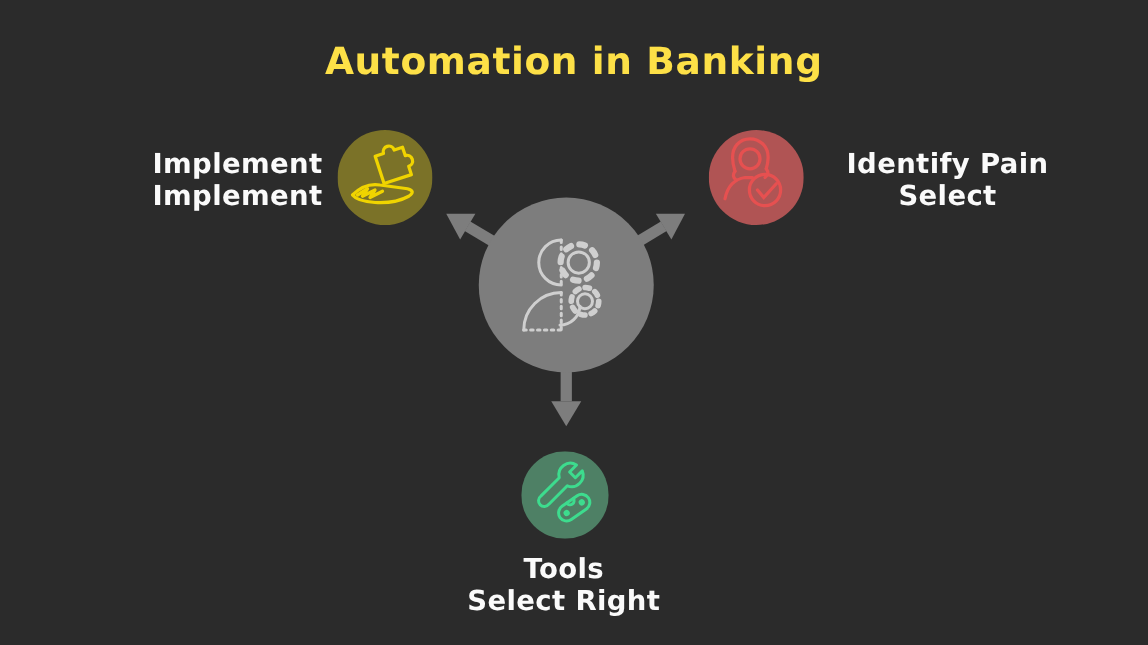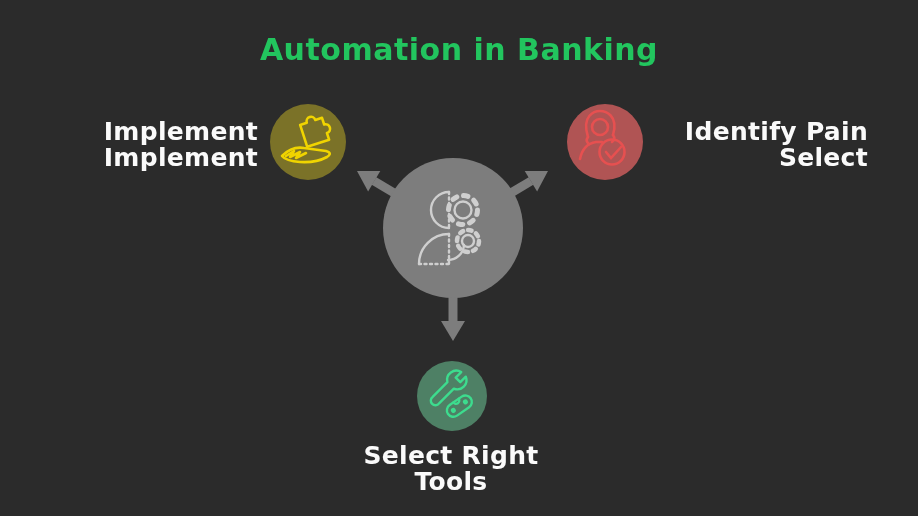--- a/index.html
+++ b/index.html
@@ -13,37 +13,37 @@
     font-family: "DejaVu Sans", sans-serif;
   }
   .title {
     position: absolute;
     top: 33px; left: 0; right: 0;
     text-align: center;
     font-size: 30px;
     line-height: 34px;
     font-weight: 700;
     letter-spacing: 0.5px;
-    color: #22c55e;
+    color: #fde047;
   }
   .connector-layer {
     position: absolute;
     left: 0; top: 0;
   }
   .label {
     position: absolute;
     font-weight: 700;
-    font-size: 25px;
+    font-size: 22px;
     line-height: 26px;
     letter-spacing: 0.3px;
     color: #fafafa;
   }
   .label span { display: block; }
   .label-left  { right: 660px; top: 119px; text-align: right; width: 200px; right: auto; left: 58px; }
-  .label-right { left: 648px; top: 119px; text-align: right; width: 220px; }
+  .label-right { left: 648px; top: 119px; text-align: center; width: 220px; }
   .label-bottom{ left: 331px; top: 443px; text-align: center; width: 240px; }
   .disc { position: absolute; }
   .disc svg { display: block; }
   .disc-left   { left: 270px; top: 104px; width: 76px; height: 76px; }
   .disc-right  { left: 567px; top: 104px; width: 76px; height: 76px; }
   .disc-bottom { left: 417px; top: 361px; width: 70px; height: 70px; }
 </style>
 </head>
 <body>
 
@@ -122,17 +122,17 @@
         <g transform="rotate(-35 46 49)">
           <rect x="31" y="42" width="30" height="14" rx="7"></rect>
           <circle cx="38" cy="49" r="1.4"></circle>
           <circle cx="54" cy="49" r="1.4"></circle>
           <path d="M43 42 a3.5 3.5 0 0 0 7 0"></path>
         </g>
       </g>
     </svg>
   </div>
   <div class="label label-bottom">
+    <span>Tools</span>
     <span>Select Right</span>
-    <span>Tools</span>
   </div>
 
 </div>
 
 </body></html>

